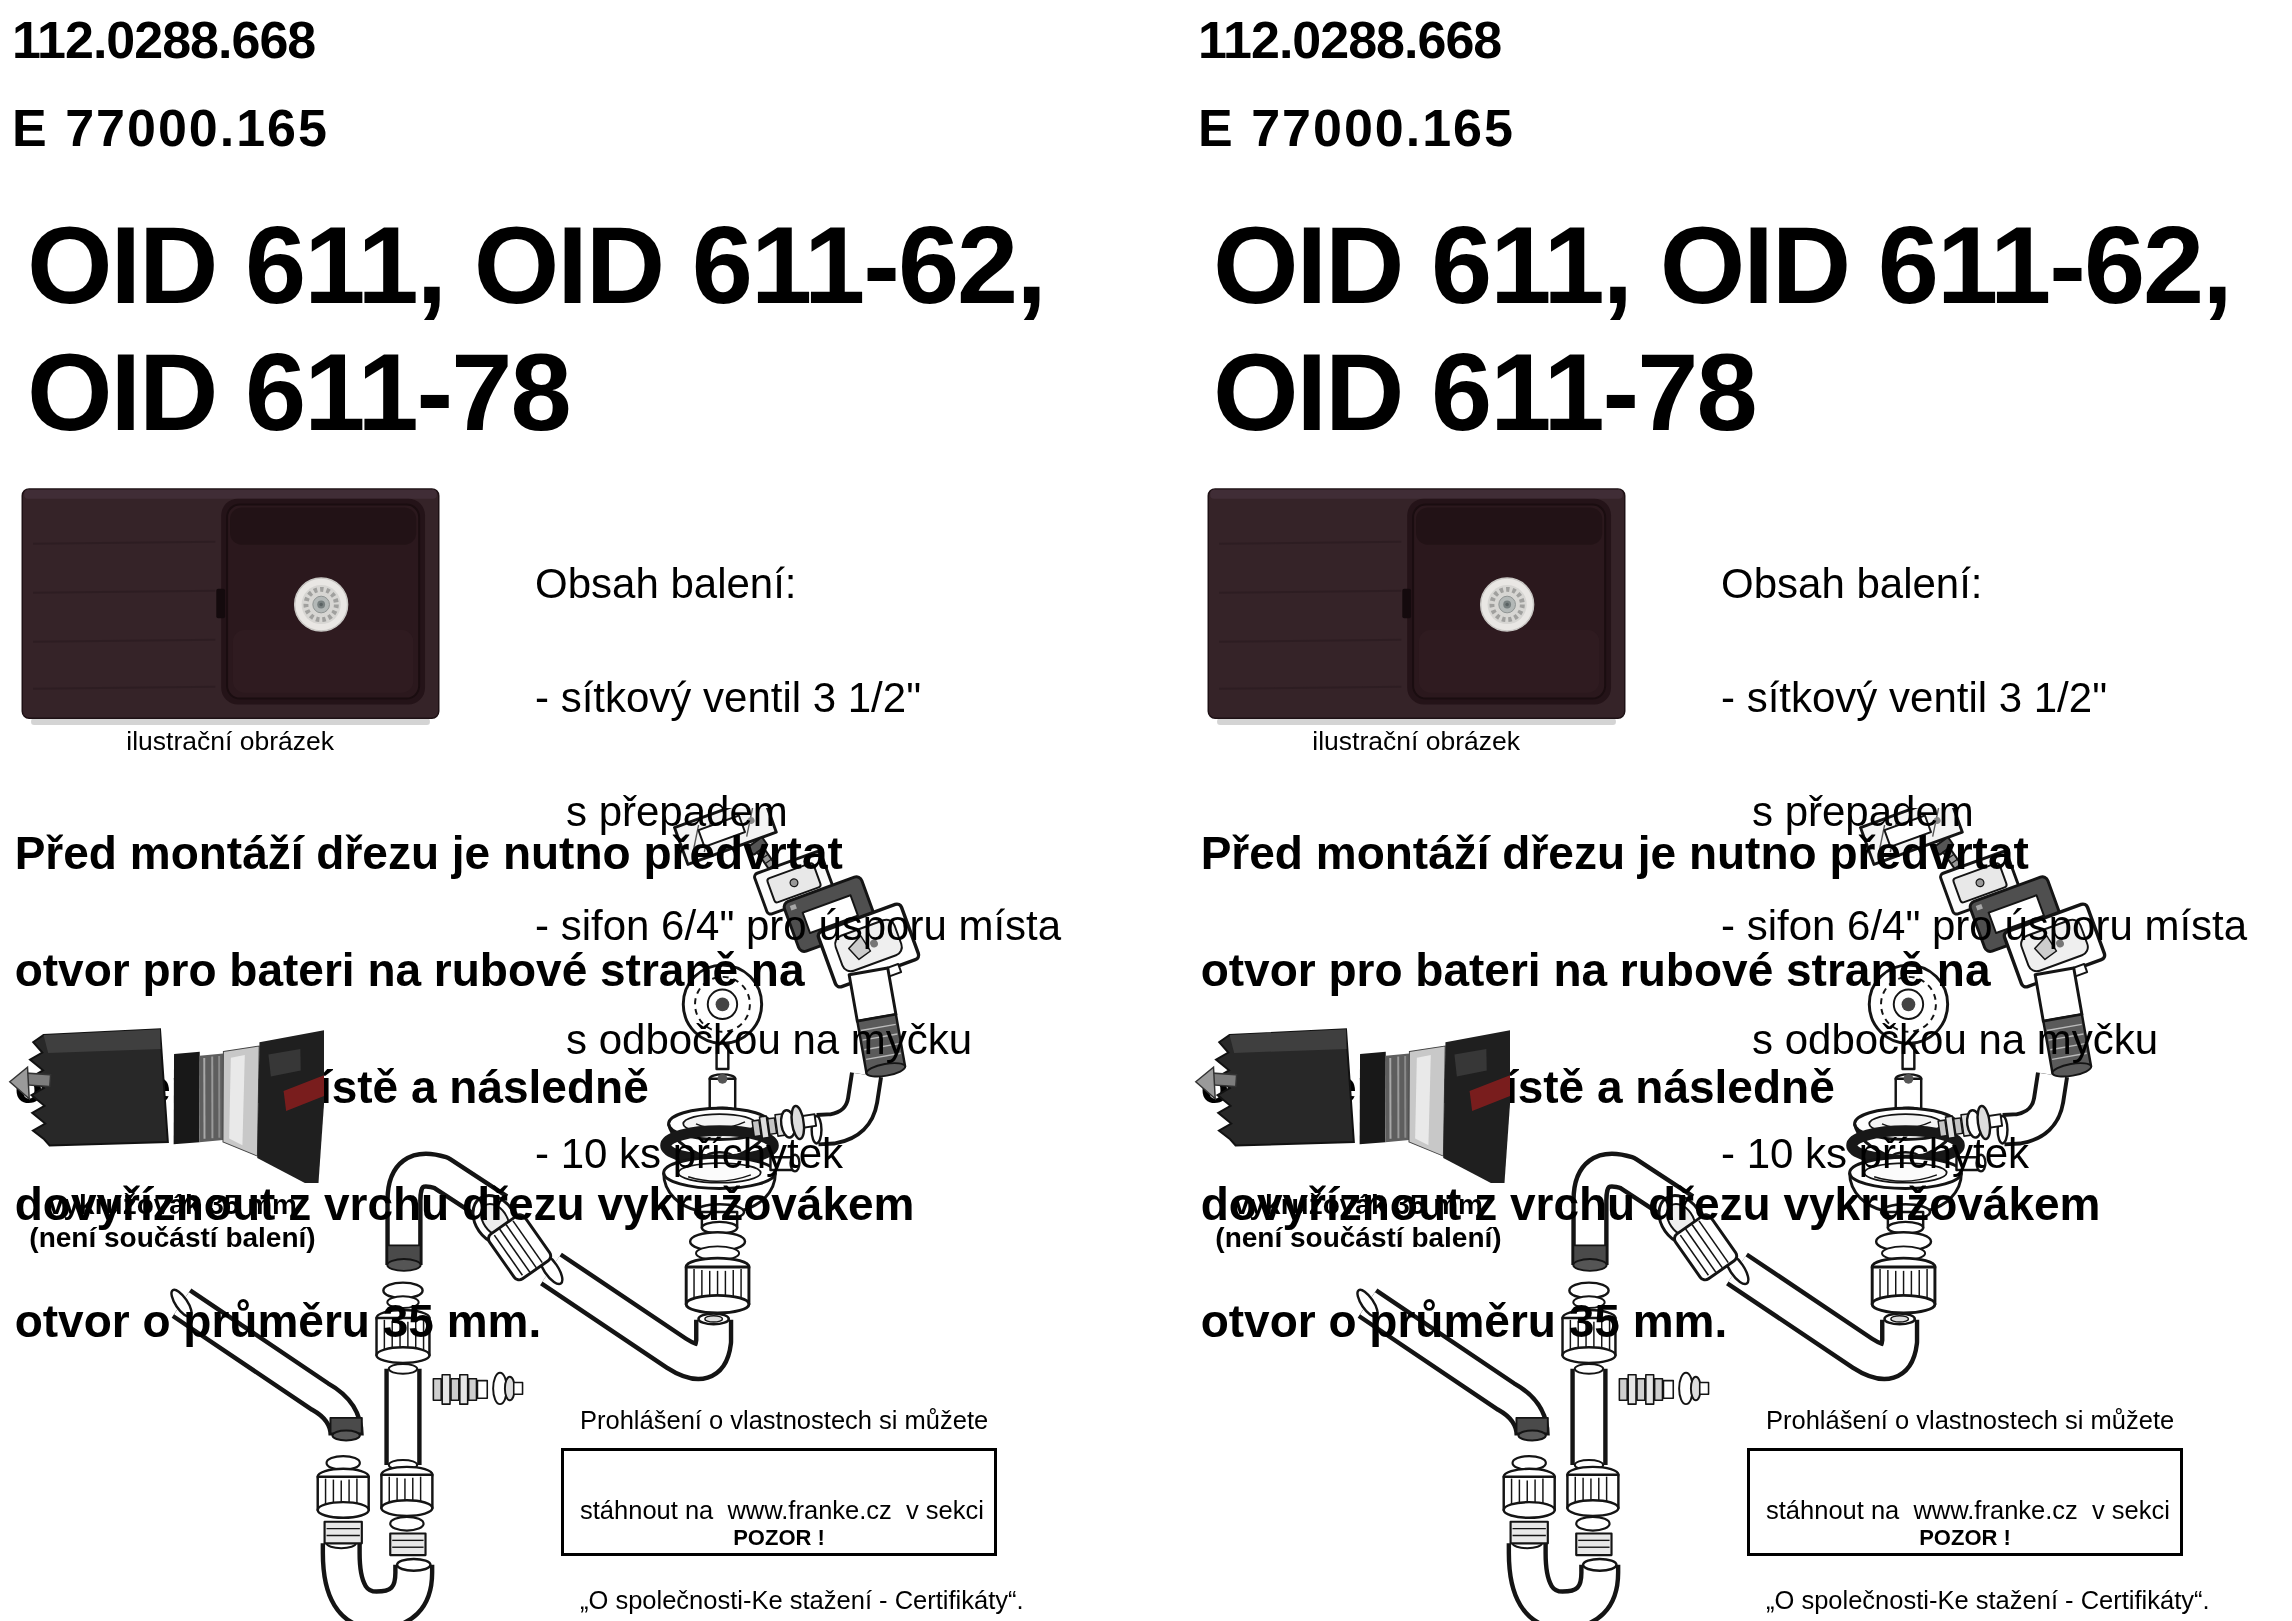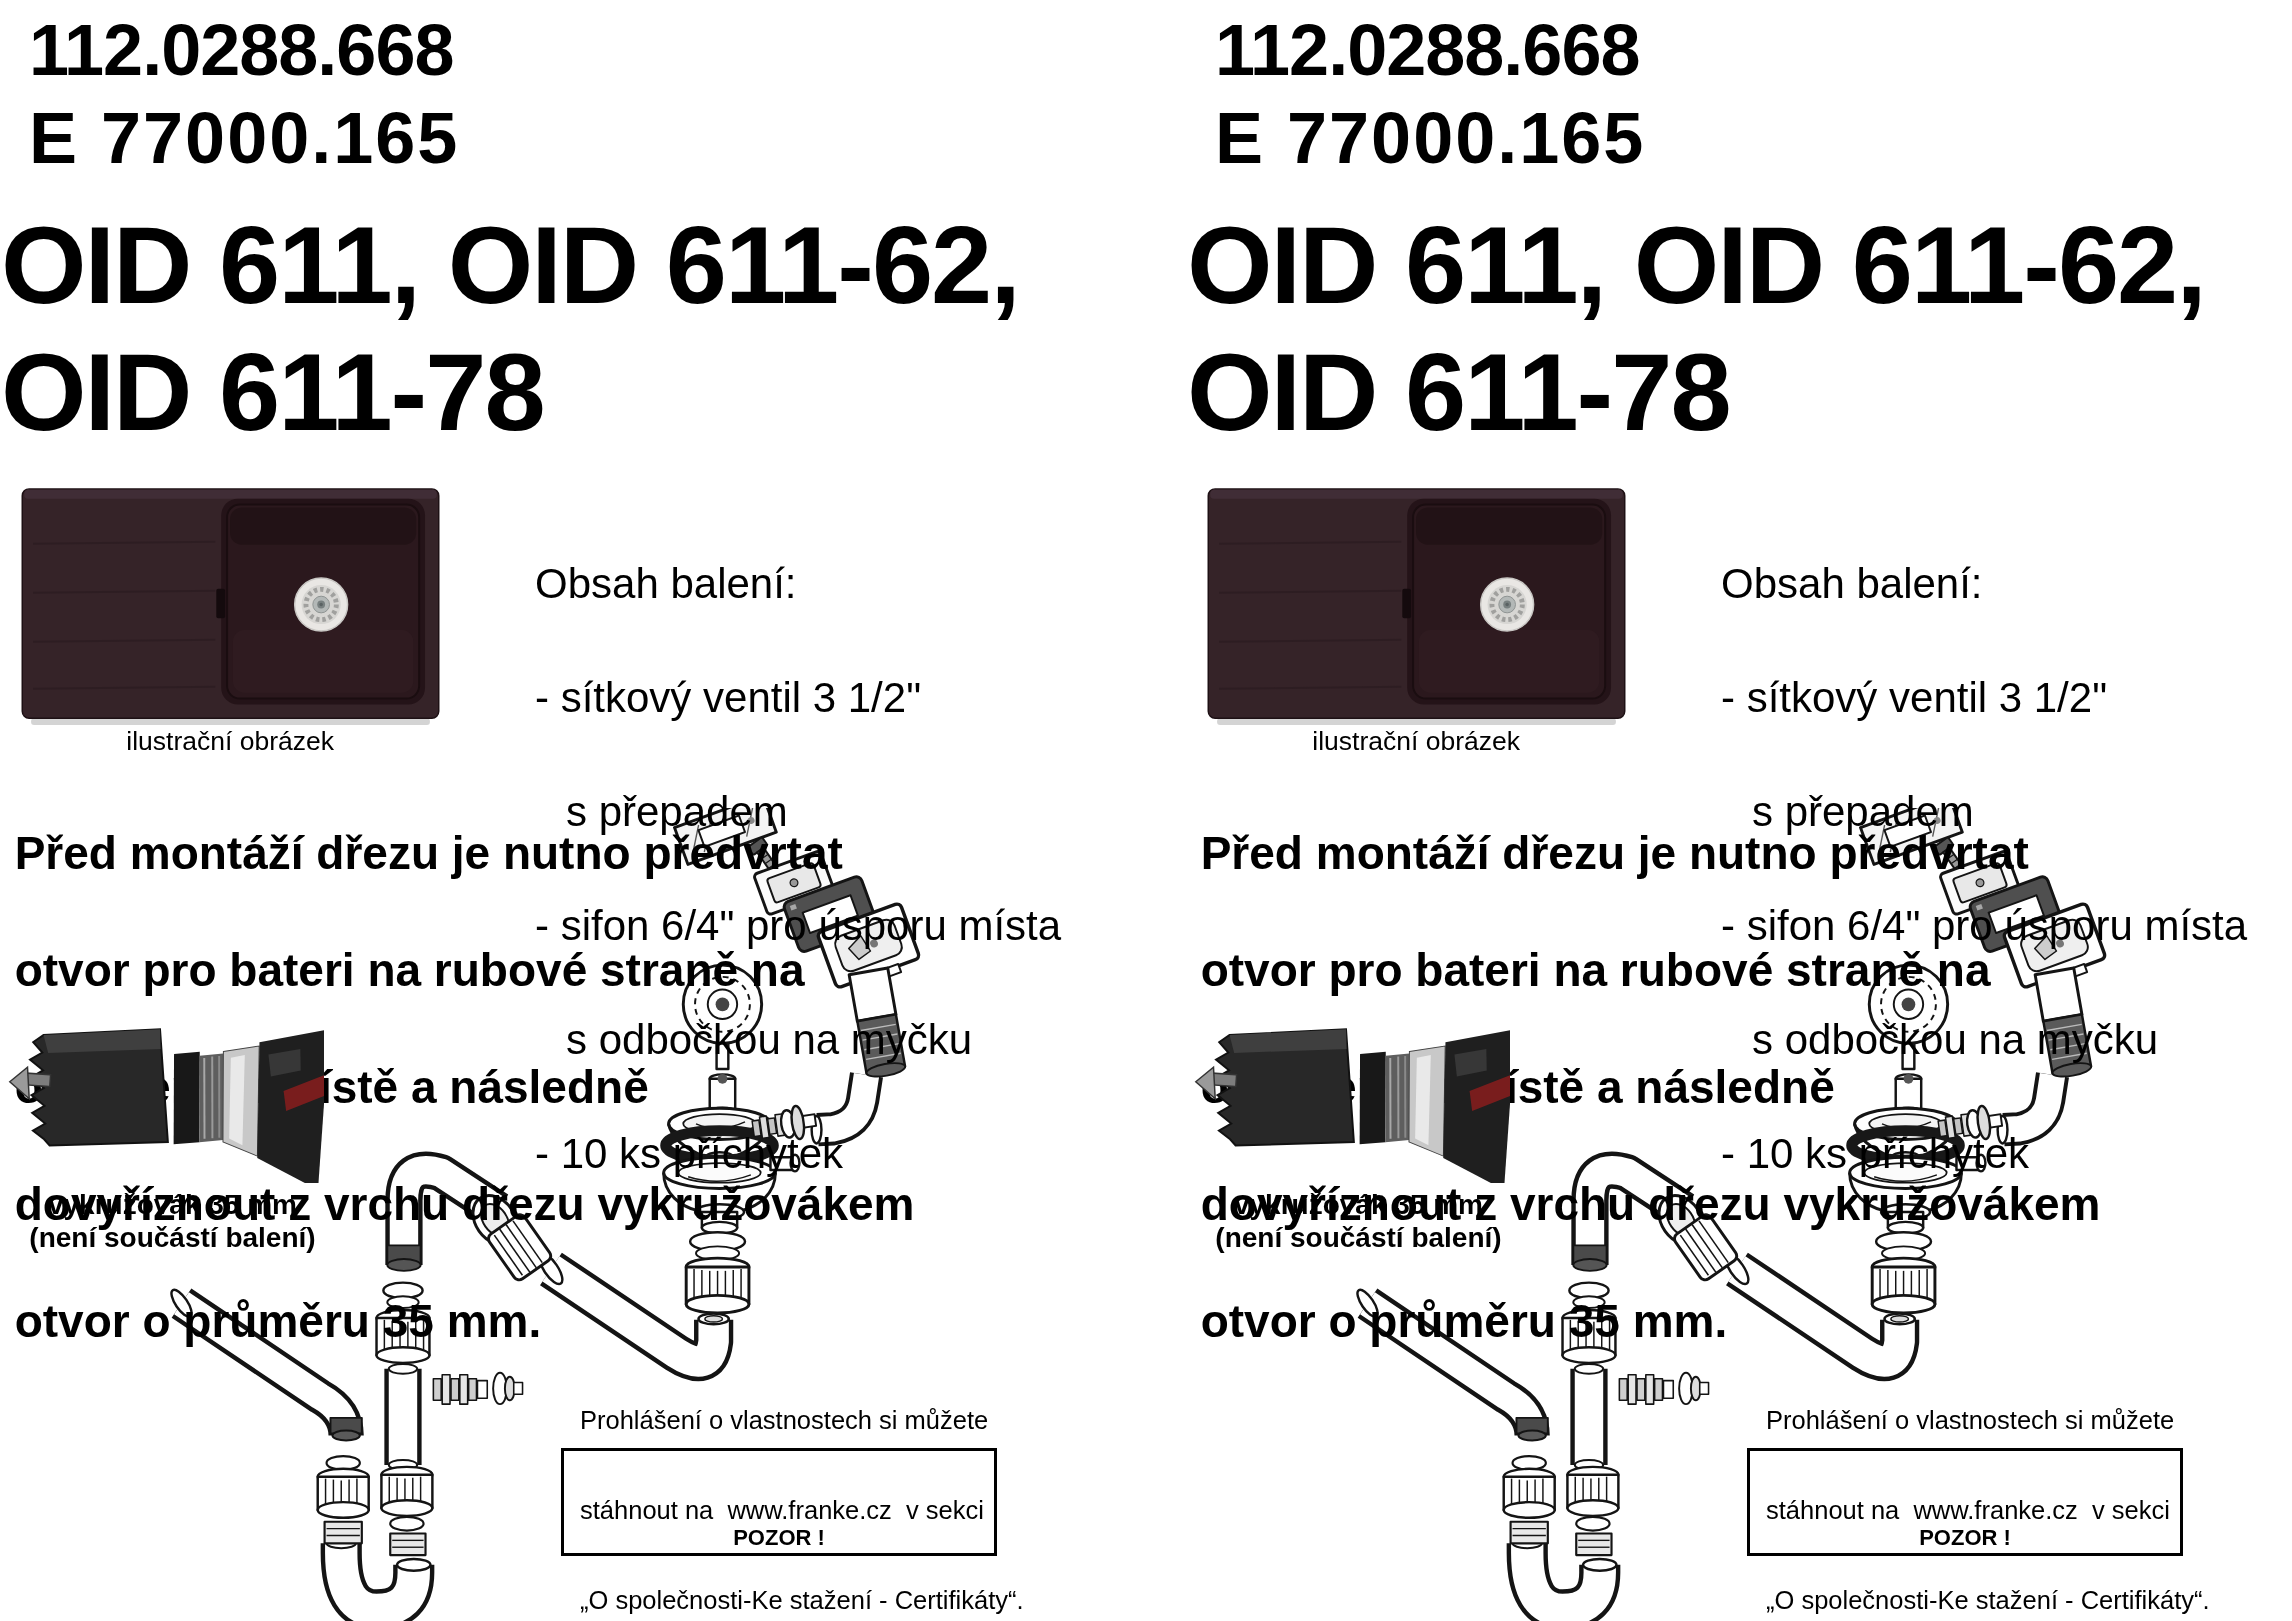--- a/index.html
+++ b/index.html
@@ -2,25 +2,25 @@
 <html><head>
 <meta charset="utf-8">
 <style>
   html,body{margin:0;padding:0;background:#ffffff;}
   body{
     width:2293px;height:1621px;position:relative;overflow:hidden;
     font-family:"Liberation Sans","DejaVu Sans",sans-serif;color:#000;
   }
   .column{position:absolute;top:0;width:1147px;height:1621px;}
   .code{
-    position:absolute;left:29px;font-weight:bold;font-size:72px;
+    position:absolute;left:12px;font-weight:bold;font-size:52px;
     line-height:1;letter-spacing:-1px;white-space:pre;
   }
   .model{
-    position:absolute;left:1px;font-weight:bold;font-size:110px;
+    position:absolute;left:27px;font-weight:bold;font-size:110px;
     line-height:1;letter-spacing:-2px;white-space:pre;
   }
   .sink-photo{position:absolute;left:20.6px;top:483px;width:419px;height:245px;}
   .sink-cap{
     position:absolute;left:20.6px;top:726px;width:419px;text-align:center;
     font-size:26.5px;font-weight:normal;
   }
   .pkg{
     position:absolute;left:535px;top:489px;font-size:42px;font-weight:normal;
     line-height:38px;white-space:pre;

